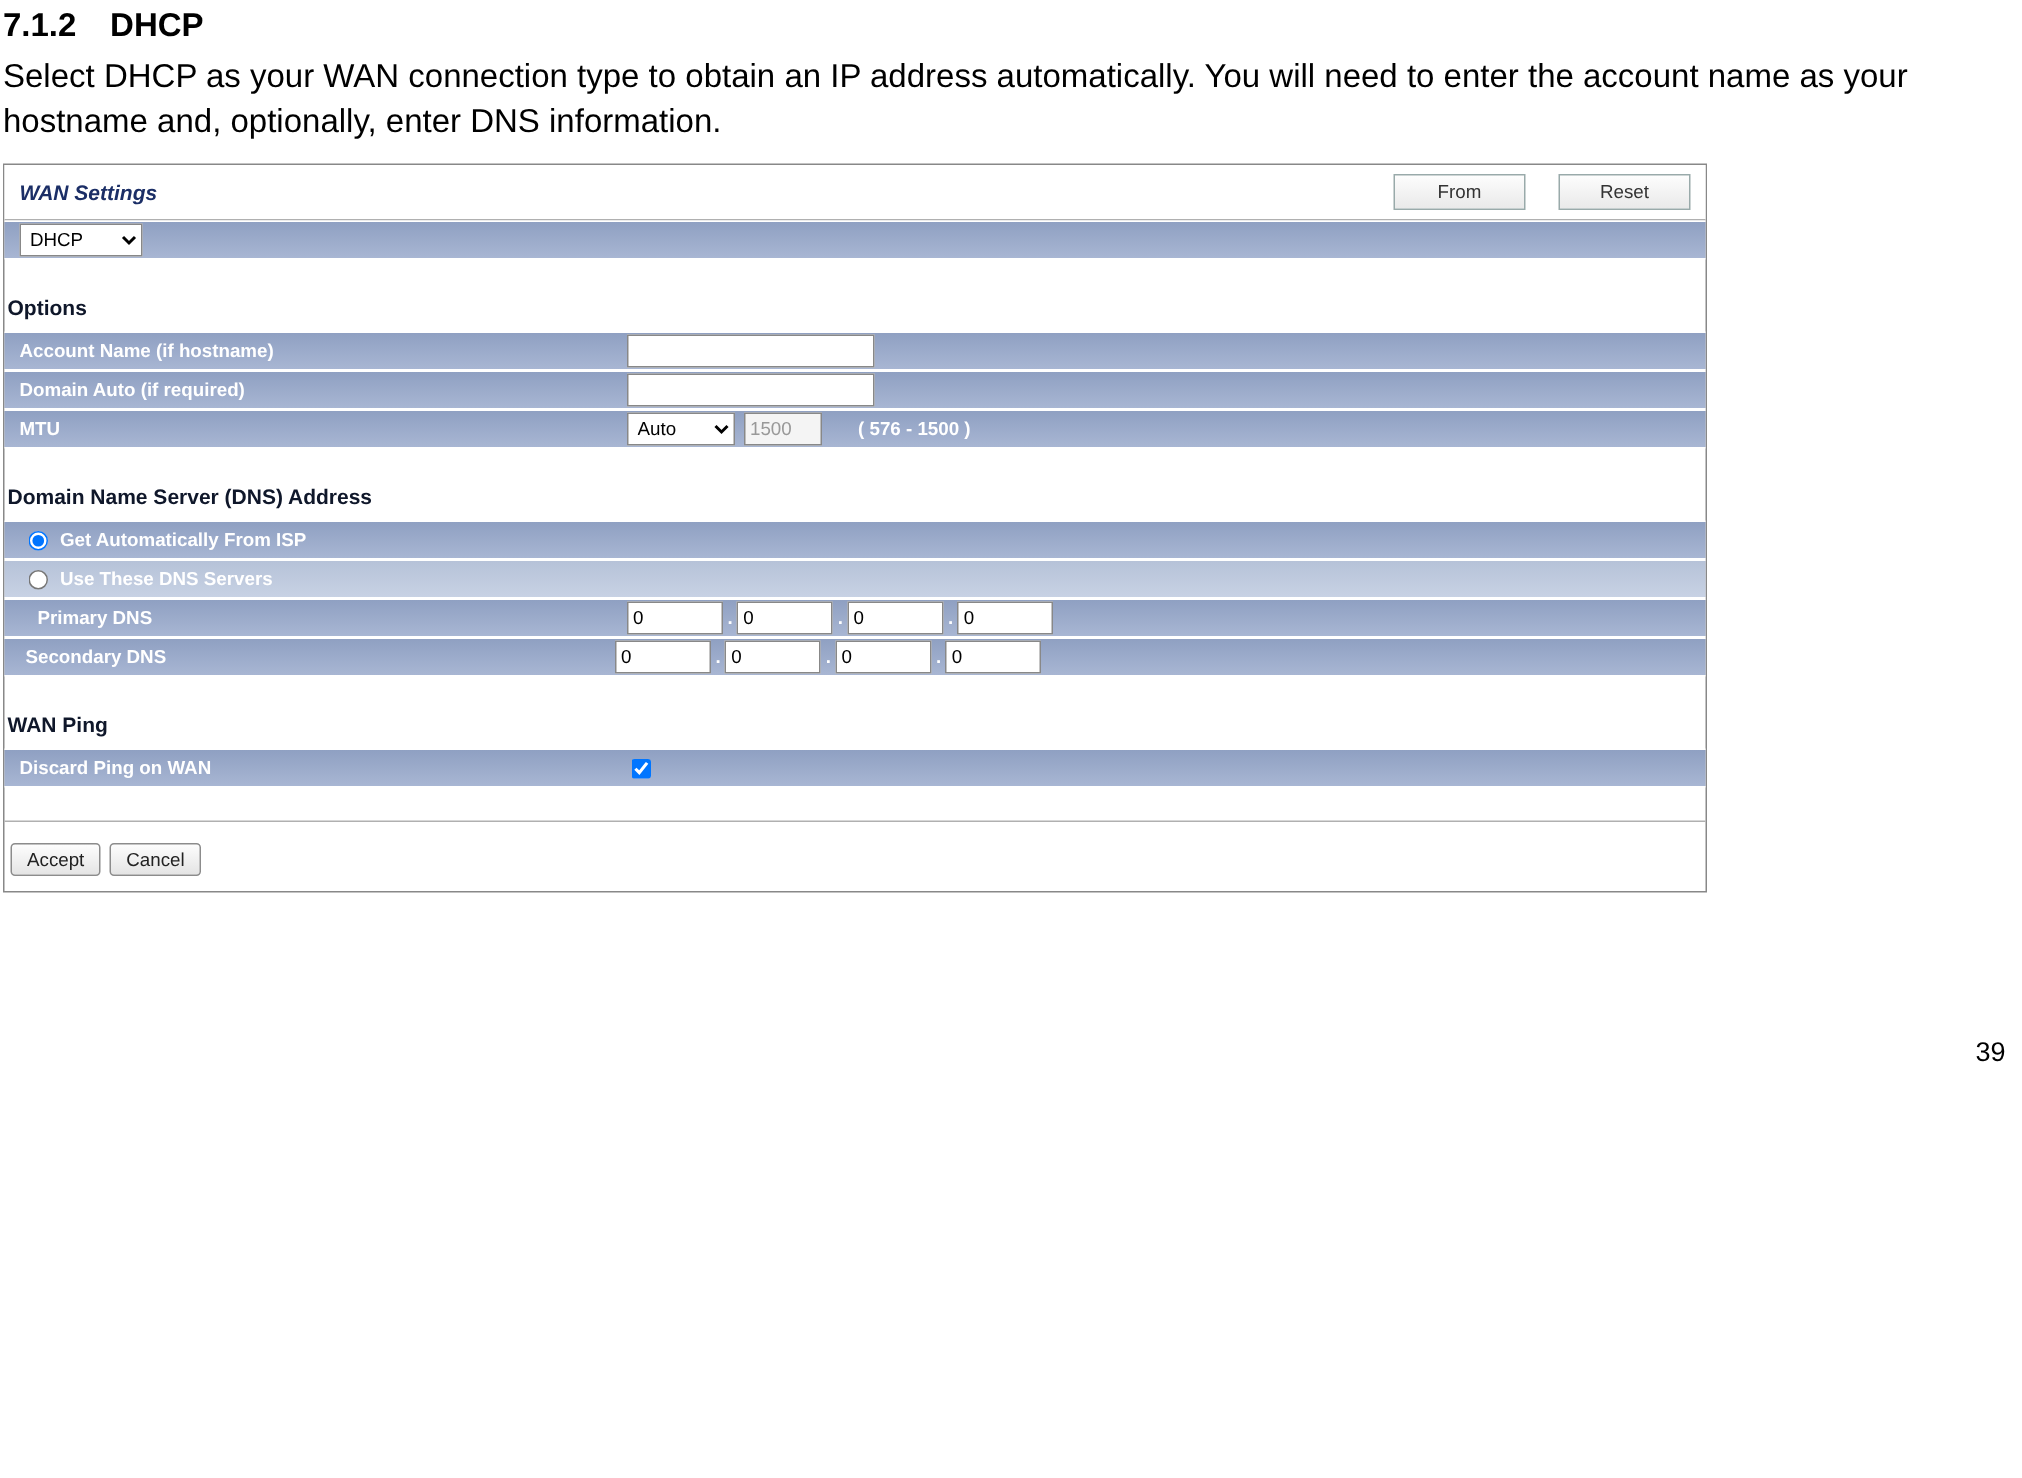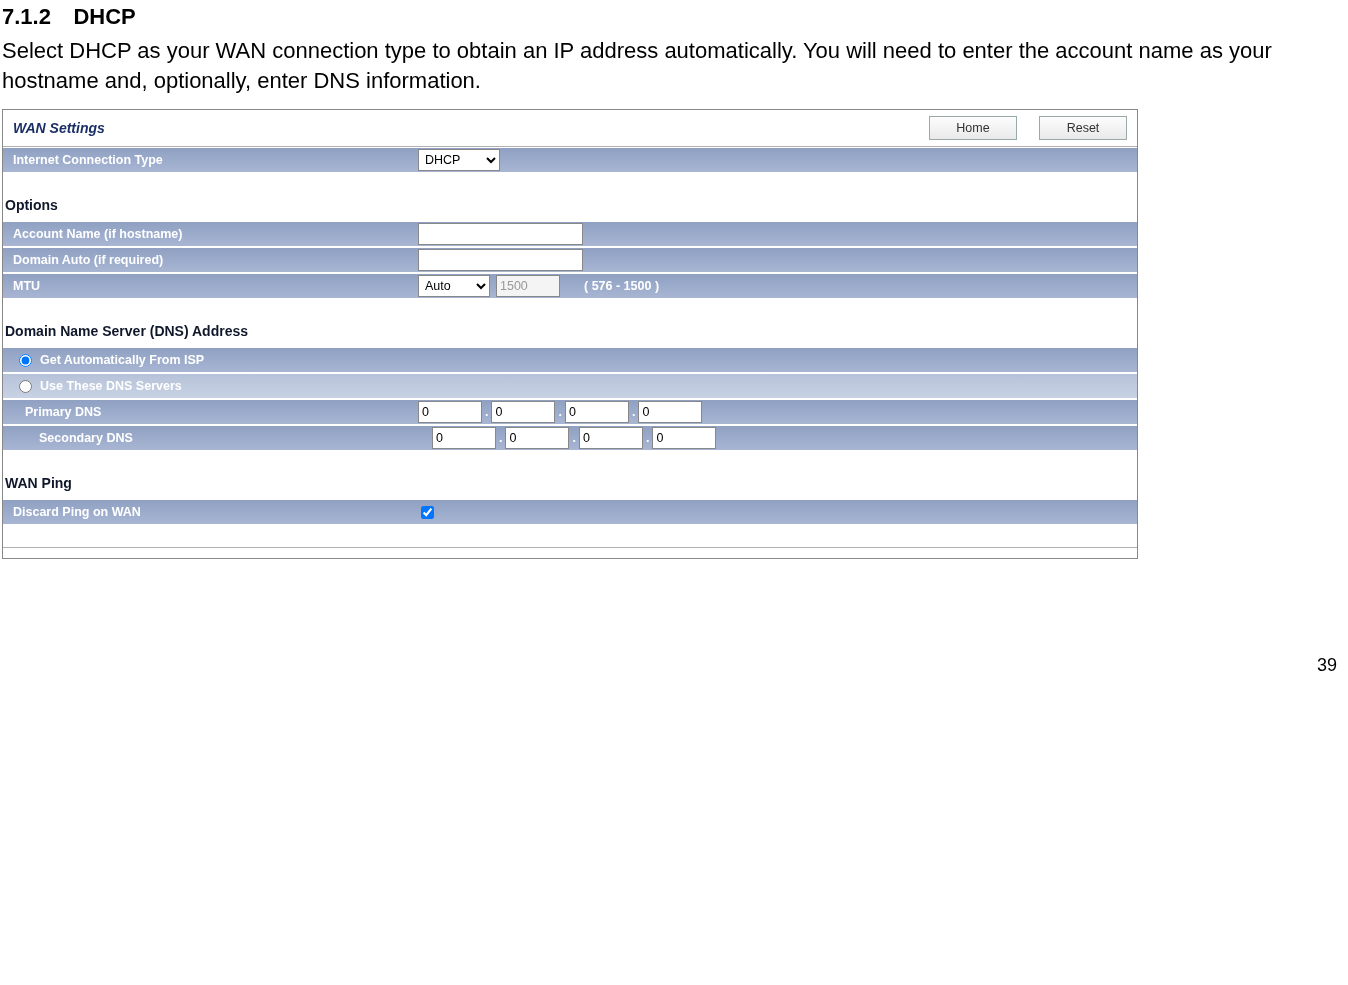--- a/index.html
+++ b/index.html
@@ -13,21 +13,21 @@
     .ws-title { flex: 1; font-family: Tahoma, Arial, sans-serif; font-size: 14px; font-weight: bold; font-style: italic; color: #1b2e66; padding: 8px 10px; }
     .ws-buttons { display: flex; gap: 22px; padding: 6px 10px 6px 0; }
     .ws-btn { width: 88px; height: 24px; background: linear-gradient(#fdfdfd,#e9e9e9); border: 1px solid #9aa; display: flex; align-items: center; justify-content: center; font-size: 12.5px; color: #333; }
     .row-bar { background: linear-gradient(#8fa0c2,#a8b6d3); color: #fff; height: 26px; display: flex; align-items: center; padding: 0 10px; font-weight: bold; border-top: 1px solid #fff; border-bottom: 1px solid #fff; }
     .row-bar .label { width: 405px; }
     .row-bar select, .row-bar input[type=text] { height: 22px; font-size: 12.5px; }
     .section-label { color: #0f172a; font-weight: bold; font-size: 14px; padding: 24px 0 8px 2px; }
     .form-sel { width: 82px; background: #fff; border: 1px solid #888; color: #000; padding: 1px 2px; }
     .form-txt { width: 165px; background: #fff; border: 1px solid #888; }
     .form-txt-sm { width: 64px; background: #fff; border: 1px solid #888; color: #000; text-align: left; padding: 0 3px; }
-    .mtu-val { width: 64px; background: #f4f4f4; border: 1px solid #888; color: #999; margin-left: 6px; text-align: left; padding: 0 3px; }
+    .mtu-val { width: 52px; background: #f4f4f4; border: 1px solid #888; color: #999; margin-left: 6px; text-align: left; padding: 0 3px; }
     .mtu-range { color: #fff; margin-left: 24px; }
     .radio-row { background: linear-gradient(#8fa0c2,#a8b6d3); color: #fff; height: 26px; display: flex; align-items: center; padding: 0 16px; font-weight: bold; border-top: 1px solid #fff; border-bottom: 1px solid #fff; }
     .radio-row input[type=radio] { margin-right: 8px; }
     .ip-dots { color: #fff; font-weight: bold; margin: 0 3px; }
     .hr-thin { height: 1px; background: #b0b0b0; margin: 22px 0 10px 0; }
     .btn-row { padding: 4px 0 10px 4px; display: flex; gap: 6px; }
     .btn-native { background: linear-gradient(#fdfdfd,#e4e4e4); border: 1px solid #8c8c8c; border-radius: 3px; padding: 3px 10px; font-size: 12.5px; color: #222; }
     .page-number-text { font-size: 18px; text-align: right; padding: 96px 11px 12px 0; }
   </style>
 </head>
@@ -36,27 +36,26 @@
 <div class="doc-header">
   <span class="doc-section-number">7.1.2</span>
   <span class="doc-section-title">DHCP</span>
 </div>
 <div class="doc-intro">Select DHCP as your WAN connection type to obtain an IP address automatically. You will need to enter the account name as your hostname and, optionally, enter DNS information.</div>
 
 <div class="screenshot">
   <div class="ws-top">
     <div class="ws-title">WAN Settings</div>
     <div class="ws-buttons">
-      <div class="ws-btn">Home</div>
+      <div class="ws-btn">From</div>
       <div class="ws-btn">Reset</div>
     </div>
   </div>
 
   <div class="row-bar">
-    <div class="label">Internet Connection Type</div>
     <select class="form-sel">
       <option>DHCP</option>
     </select>
   </div>
 
   <div class="section-label">Options</div>
 
   <div class="row-bar">
     <div class="label">Account Name (if hostname)</div>
     <input type="text" class="form-txt" value="" style="">
@@ -88,35 +87,39 @@
   <div class="row-bar" style="padding-left:22px">
     <div class="label" style="width:393px">Primary DNS</div>
     <input type="text" class="form-txt-sm" value="0" style="">
     <span class="ip-dots">.</span>
     <input type="text" class="form-txt-sm" value="0" style="">
     <span class="ip-dots">.</span>
     <input type="text" class="form-txt-sm" value="0" style="">
     <span class="ip-dots">.</span>
     <input type="text" class="form-txt-sm" value="0" style="">
   </div>
-  <div class="row-bar" style="padding-left:36px">
+  <div class="row-bar" style="padding-left:14px">
     <div class="label" style="width:393px">Secondary DNS</div>
     <input type="text" class="form-txt-sm" value="0" style="">
     <span class="ip-dots">.</span>
     <input type="text" class="form-txt-sm" value="0" style="">
     <span class="ip-dots">.</span>
     <input type="text" class="form-txt-sm" value="0" style="">
     <span class="ip-dots">.</span>
     <input type="text" class="form-txt-sm" value="0" style="">
   </div>
 
   <div class="section-label">WAN Ping</div>
 
   <div class="row-bar">
     <div class="label" style="width:408px">Discard Ping on WAN</div>
     <input type="checkbox" checked="" style="">
   </div>
 
   <div class="hr-thin"></div>
 
+  <div class="btn-row">
+    <button class="btn-native">Accept</button>
+    <button class="btn-native">Cancel</button>
+  </div>
 </div>
 
 <div class="page-number-text">39</div>
 
 </body></html>

